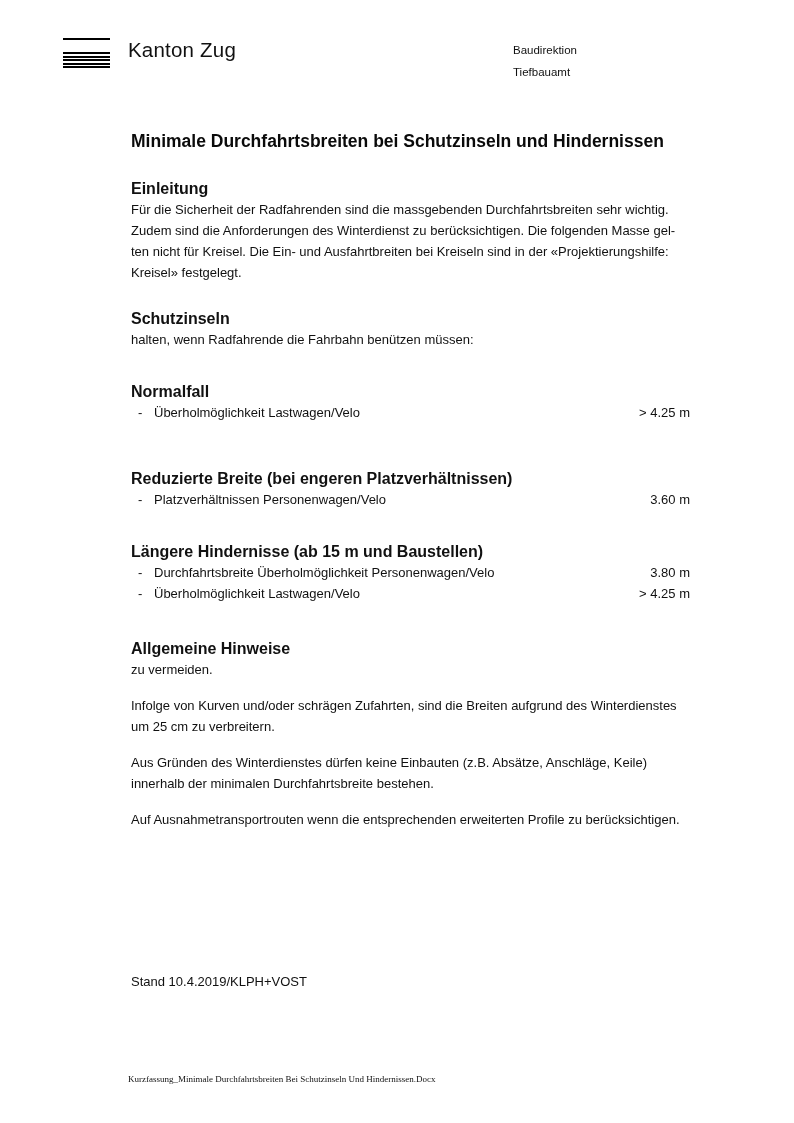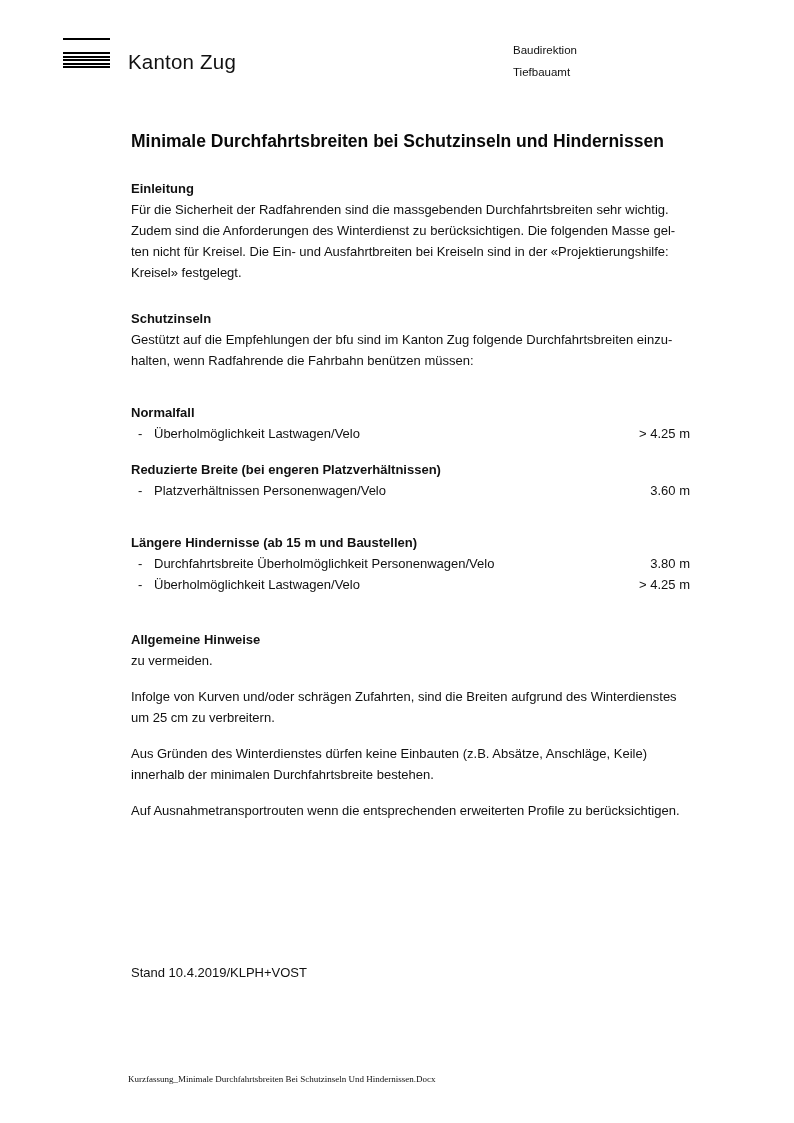--- a/index.html
+++ b/index.html
@@ -12,42 +12,42 @@
     overflow: hidden;
   }
   .page { position: absolute; inset: 0; background: #fff; }
 
   
   .logo-stripes { position: absolute; left: 63px; top: 38px; width: 47px; }
   .stripe-single { height: 2px; background: #000; }
   .stripe-group { margin-top: 12px; display: flex; flex-direction: column; gap: 1.5px; }
   .stripe-group div { height: 2px; background: #000; }
   .logo-wordmark {
-    position: absolute; left: 128px; top: 50px;
+    position: absolute; left: 128px; top: 38px;
     font-size: 20.5px; letter-spacing: 0.2px; color: #111; white-space: nowrap;
   }
   .org-block {
     position: absolute; left: 513px; top: 40px;
     font-size: 11.5px; line-height: 21.5px; color: #111;
   }
 
   
   .content { position: absolute; left: 131px; top: 0; width: 559px; }
   .doc-title {
     margin-top: 129px;
     font-size: 17.5px; font-weight: bold; line-height: 24px;
     white-space: nowrap; color: #0a0a0a;
   }
-  .sec-heading { font-size: 13px; font-weight: bold; line-height: 21px; white-space: nowrap; }
+  .sec-heading { font-size: 16px; font-weight: bold; line-height: 21px; white-space: nowrap; }
   .line { font-size: 13px; line-height: 21px; white-space: nowrap; }
 
   .sec-einleitung   { margin-top: 25px; }
   .sec-schutzinseln { margin-top: 25px; }
   .sec-normalfall   { margin-top: 31px; }
-  .sec-reduzierte   { margin-top: 15px; }
+  .sec-reduzierte   { margin-top: 45px; }
   .sec-laengere     { margin-top: 31px; }
   .sec-allgemeine   { margin-top: 34px; }
 
   .item-row { display: flex; font-size: 13px; line-height: 21px; }
   .bullet-dash { width: 23px; padding-left: 7px; }
   .item-label { flex: 1; white-space: nowrap; }
   .item-value { text-align: right; white-space: nowrap; }
 
   .note-para { margin-top: 15px; }
   .note-para.first { margin-top: 0; }
@@ -87,21 +87,20 @@
     <section class="sec-einleitung">
       <div class="sec-heading">Einleitung</div>
       <div class="line">Für die Sicherheit der Radfahrenden sind die massgebenden Durchfahrtsbreiten sehr wichtig.</div>
       <div class="line">Zudem sind die Anforderungen des Winterdienst zu berücksichtigen. Die folgenden Masse gel-</div>
       <div class="line">ten nicht für Kreisel. Die Ein- und Ausfahrtbreiten bei Kreiseln sind in der «Projektierungshilfe:</div>
       <div class="line">Kreisel» festgelegt.</div>
     </section>
 
     <section class="sec-schutzinseln">
       <div class="sec-heading">Schutzinseln</div>
-      <div class="line">Gestützt auf die Empfehlungen der bfu sind im Kanton Zug folgende Durchfahrtsbreiten einzu-</div>
       <div class="line">halten, wenn Radfahrende die Fahrbahn benützen müssen:</div>
     </section>
 
     <section class="sec-normalfall">
       <div class="sec-heading">Normalfall</div>
       <div class="item-row">
         <span class="bullet-dash">-</span>
         <span class="item-label">Überholmöglichkeit Lastwagen/Velo</span>
         <span class="item-value">&gt; 4.25 m</span>
       </div>

